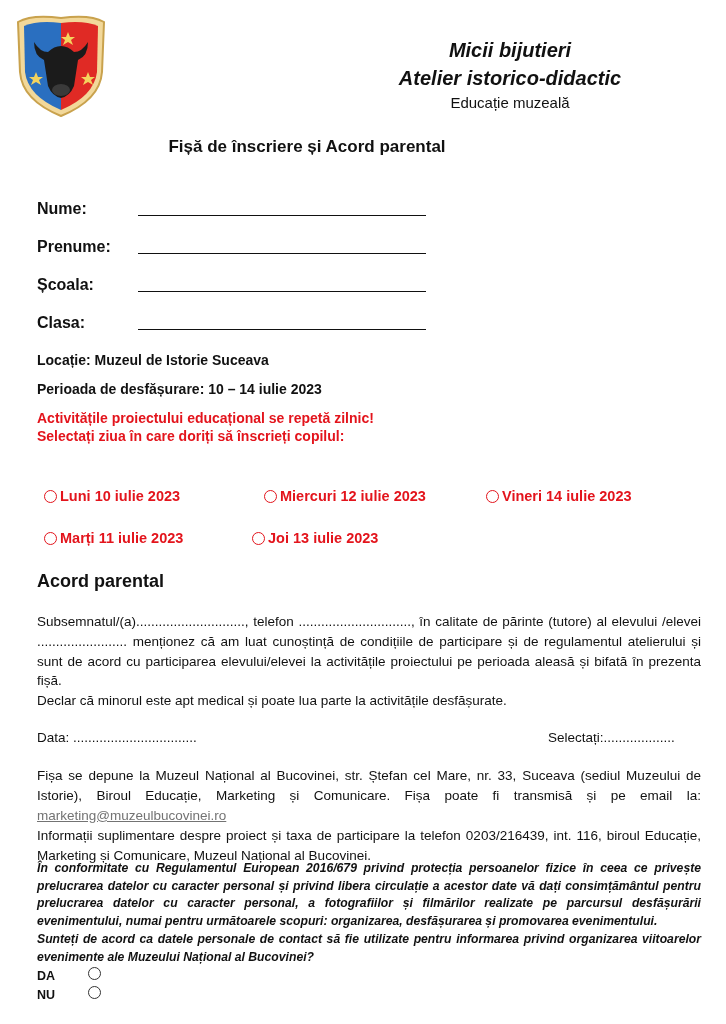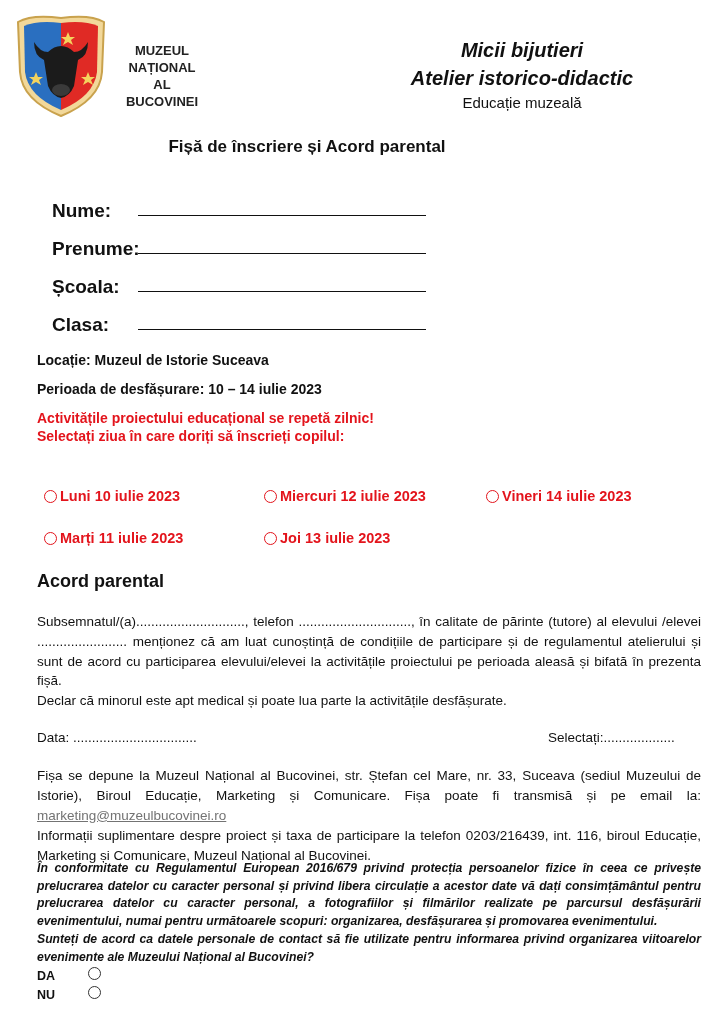--- a/index.html
+++ b/index.html
@@ -3,26 +3,26 @@
 <meta charset="utf-8">
 <style>
   html, body { margin: 0; padding: 0; background: #ffffff; }
   body { width: 726px; height: 1024px; position: relative; overflow: hidden;
          font-family: "Liberation Sans", sans-serif; color: #111; }
   .abs { position: absolute; }
   .logo-wrap { left: 10px; top: 10px; width: 200px; height: 110px; }
   .shield { position: absolute; left: 2px; top: 2px; width: 98px; height: 106px; }
   .museum-name { position: absolute; left: 108px; top: 32px; font-weight: bold; font-size: 13px;
                  line-height: 17px; text-align: center; color: #222; width: 88px; }
-  .header-right { left: 372px; top: 36px; width: 300px; text-align: center; }
+  .header-right { left: 360px; top: 36px; width: 300px; text-align: center; }
   .h-title { font-style: italic; font-weight: bold; font-size: 20px; line-height: 28px; color: #111; }
   .h-sub { font-size: 15px; line-height: 22px; color: #111; }
   .doc-title { left: 0; width: 614px; top: 137px; text-align: center; font-weight: bold; font-size: 17px; }
   .field-row { left: 37px; width: 400px; height: 24px; }
-  .field-label { position: absolute; left: 15px; top: 0; font-weight: bold; font-size: 19px; }
+  .field-label { position: absolute; left: 0; top: 0; font-weight: bold; font-size: 16px; }
   .field-line { position: absolute; left: 101px; top: 15px; width: 288px; border-bottom: 1.5px solid #111; height: 0; }
   .info { left: 37px; font-weight: bold; font-size: 14px; }
   .red { color: #e3141c; }
   .radio { display: inline-block; width: 13px; height: 13px; border: 1.3px solid #e3141c; border-radius: 50%;
            vertical-align: -2px; margin-right: 3px; box-sizing: border-box; }
   .day { font-weight: bold; font-size: 14.5px; color: #e3141c; white-space: nowrap; }
   .acord-title { left: 37px; top: 571px; font-weight: bold; font-size: 18px; }
   .para { left: 37px; width: 664px; font-size: 13.5px; line-height: 19.8px; text-align: justify; color: #111; margin-top: 18px; }
   .link { color: #737373; text-decoration: underline; }
   .gdpr { left: 37px; width: 664px; font-size: 12.2px; line-height: 17.6px; font-style: italic; font-weight: bold;
@@ -37,25 +37,20 @@
   <svg class="shield" viewBox="0 0 98 106">
     <path d="M6 10 Q20 2 49 6 Q78 2 92 10 L90 60 Q88 88 49 104 Q10 88 8 60 Z" fill="#f2d89a" stroke="#c9a24d" stroke-width="2"></path>
     <path d="M12 14 Q26 8 49 11 L49 98 Q16 84 13 60 Z" fill="#2a6fc0"></path>
     <path d="M49 11 Q72 8 86 14 L85 60 Q82 84 49 98 Z" fill="#e02a25"></path>
     <polygon points="56,20 58,25 63,25 59,28 61,33 56,30 51,33 53,28 49,25 54,25" fill="#f4d35e"></polygon>
     <polygon points="24,60 26,65 31,65 27,68 29,73 24,70 19,73 21,68 17,65 22,65" fill="#f4d35e"></polygon>
     <polygon points="76,60 78,65 83,65 79,68 81,73 76,70 71,73 73,68 69,65 74,65" fill="#f4d35e"></polygon>
     <path d="M22 30 Q28 40 36 40 Q42 34 49 34 Q56 34 62 40 Q70 40 76 30 Q76 44 66 48 L62 74 Q58 84 49 86 Q40 84 36 74 L32 48 Q22 44 22 30 Z" fill="#1b1b1b"></path>
     <ellipse cx="49" cy="78" rx="9" ry="6" fill="#3a3a3a"></ellipse>
   </svg>
-  <div class="museum-name">
-    <div>MUZEUL</div>
-    <div>NAȚIONAL</div>
-    <div>AL BUCOVINEI</div>
-  </div>
 </div>
 
 <div class="abs header-right">
   <div class="h-title">Micii bijutieri</div>
   <div class="h-title">Atelier istorico-didactic</div>
   <div class="h-sub">Educație muzeală</div>
 </div>
 
 <div class="abs doc-title">Fișă de înscriere și Acord parental</div>
 
@@ -86,21 +81,21 @@
 </div>
 <div class="abs day" style="left:264px; top:488px;">
   <span class="radio"></span><span>Miercuri 12 iulie 2023</span>
 </div>
 <div class="abs day" style="left:486px; top:488px;">
   <span class="radio"></span><span>Vineri 14 iulie 2023</span>
 </div>
 <div class="abs day" style="left:44px; top:530px;">
   <span class="radio"></span><span>Marți 11 iulie 2023</span>
 </div>
-<div class="abs day" style="left:264px; top:530px;">
+<div class="abs day" style="left:252px; top:530px;">
   <span class="radio"></span><span>Joi 13 iulie 2023</span>
 </div>
 
 <div class="abs acord-title">Acord parental</div>
 <div class="abs para" style="top:594px;">Subsemnatul/(a)............................., telefon .............................., în calitate de părinte (tutore) al elevului /elevei ........................ menționez că am luat cunoștință de condițiile de participare și de regulamentul atelierului și sunt de acord cu participarea elevului/elevei la activitățile proiectului pe perioada aleasă și bifată în prezenta fișă.</div>
 <div class="abs para" style="top:673px;">Declar că minorul este apt medical și poate lua parte la activitățile desfășurate.</div>
 <div class="abs para" style="top:710px; width:auto;">Data: .................................</div>
 <div class="abs para" style="top:710px; left:548px; width:auto;">Selectați:...................</div>
 
 <div class="abs para" style="top:748px;">

